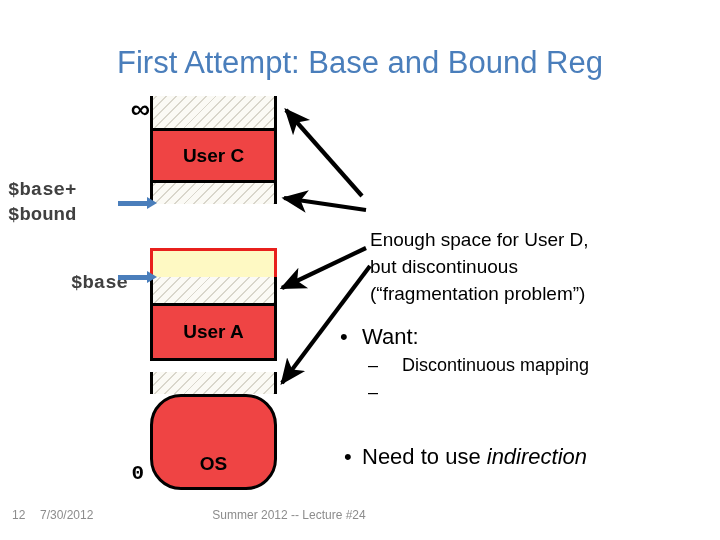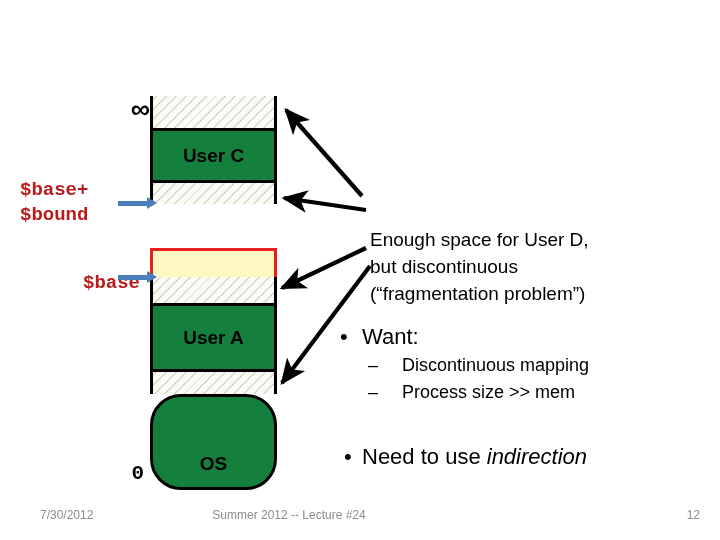--- a/index.html
+++ b/index.html
@@ -54,40 +54,39 @@
   .mem-free {
     background-color: #fbfaf5;
     background-image: repeating-linear-gradient(
         -45deg,
         #d9d6cb 0px, #d9d6cb 1.3px,
         rgba(0,0,0,0) 1.3px, rgba(0,0,0,0) 7px);
     border-left: 3px solid #000000;
     border-right: 3px solid #000000;
   }
   .mem-used {
-    background: #15803d;
+    background: #ef4444;
     border: 3px solid #000000;
   }
   .mem-used-red {
     background: #fef9c3;
     border: 3px solid #E8201C;
     color: #E8201C;
     margin-top: 44px;
   }
 
   
   .axis-label {
     position: absolute;
     font-family: "Liberation Mono", monospace;
     font-weight: bold;
     font-size: 19px;
-    color: #b91c1c;
+    color: #404040;
     white-space: nowrap;
     text-align: right;
-    margin-left: 12px;
   }
   #label-infinity {
     position: absolute;
     left: 116px;
     top: 96px;
     width: 34px;
     text-align: right;
     font-family: "Liberation Sans", sans-serif;
     font-weight: bold;
     font-size: 27px;
@@ -220,35 +219,36 @@
   .footer-text {
     position: absolute;
     top: 508px;
     font-size: 12px;
     color: #8c8c8c;
     font-family: "Liberation Sans", sans-serif;
     white-space: nowrap;
   }
   #footer-date { left: 40px; }
   #footer-center { left: 0; width: 578px; text-align: center; }
-  #footer-page { left: 0; width: 700px; text-align: right; }
+  #footer-page { left: 0; width: 700px; text-align: left; padding-left: 12px; }
 </style>
 </head>
 <body>
 
 <div id="slide">
 
+  <div id="slide-title">First Attempt: Base and Bound Reg</div>
 
   <div id="memory-column">
     <div class="mem-region mem-free" style="top:0px;   height:32px;"></div>
     <div class="mem-region mem-used" style="top:32px;  height:55px;">User C</div>
     <div class="mem-region mem-free" style="top:87px;  height:21px;"></div>
     <div class="mem-region mem-used-red" style="top:108px; height:73px;">User B</div>
     <div class="mem-region mem-free" style="top:181px; height:26px;"></div>
-    <div class="mem-region mem-used" style="top:207px; height:69px;">User A</div>
+    <div class="mem-region mem-used" style="top:207px; height:58px;">User A</div>
     <div class="mem-region mem-free" style="top:276px; height:22px;"></div>
     <div class="mem-region mem-used" style="top:298px; height:96px; align-items:flex-end; padding-bottom:12px;border-radius:31px;">OS</div>
   </div>
 
   <div id="label-infinity">∞</div>
   <div id="label-zero">0</div>
 
   <div class="axis-label" id="label-base-bound">
     <div>$base+</div>
     <div>$bound</div>
@@ -282,21 +282,20 @@
     <div class="bullet-l1">
       <span class="bullet-dot">•</span>
       <span>Want:</span>
     </div>
     <div class="bullet-l2">
       <span class="bullet-dash">–</span>
       <span>Discontinuous mapping</span>
     </div>
     <div class="bullet-l2">
       <span class="bullet-dash">–</span>
-      <span>Process size &gt;&gt; mem</span>
     </div>
   </div>
 
   <div id="need-line">
     <span class="bullet-dot">•</span>
     <span>Need to use </span><span class="ital">indirection</span>
   </div>
 
   <div class="footer-text" id="footer-date">7/30/2012</div>
   <div class="footer-text" id="footer-center">Summer 2012 -- Lecture #24</div>

